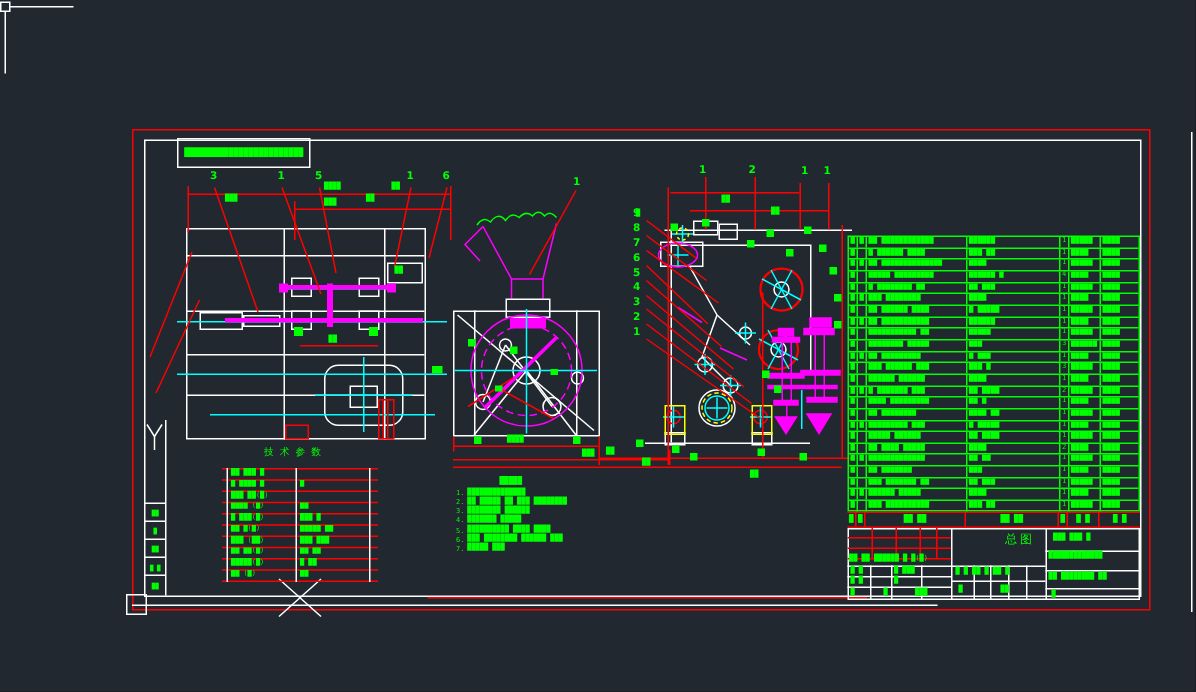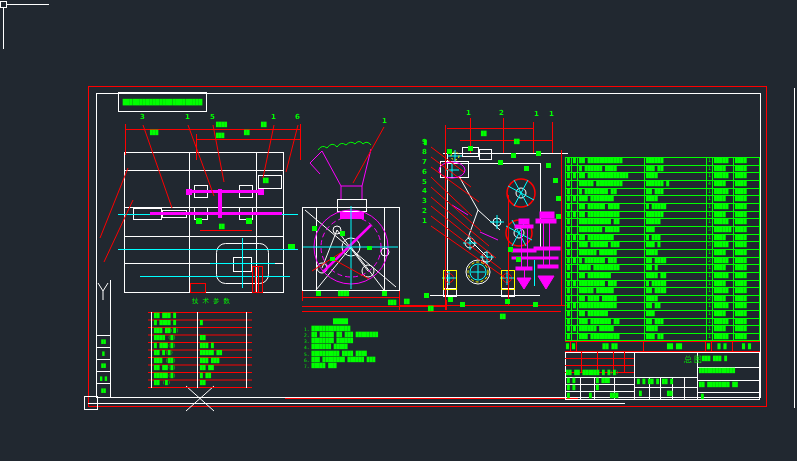--- a/index.html
+++ b/index.html
@@ -384,21 +384,21 @@
 <span class="abs blob" style="left:263px;top:179px">██</span>
 <span class="abs blob" style="left:338px;top:292px">████</span>
 <span class="abs blob" style="left:388px;top:301px">███</span>
 <span class="abs blob" style="left:428px;top:307px">██</span>
 <span class="abs blob" style="left:481px;top:132px">██</span>
 <span class="abs blob" style="left:514px;top:140px">██</span>
 <span class="abs blob" style="left:424px;top:141px">█</span>
 <span class="abs blob" style="left:404px;top:300px">██</span>
 <span class="abs blob" style="left:500px;top:315px">██</span>
 
-<div class="abs cjk" style="left:192px;top:298px;font-size:6.5px;letter-spacing:4px">技术参数</div>
+<div class="abs cjk" style="left:176px;top:298px;font-size:6.5px;letter-spacing:4px">技术参数</div>
 <div class="abs" id="tech-rows">
 
     <div class="tp-row">
       <span class="blob l">██ ███ █</span>
       <span class="blob r"></span>
     </div>
 
     <div class="tp-row">
       <span class="blob l">█ ████ █</span>
       <span class="blob r">█</span>
@@ -760,21 +760,21 @@
   </div>
 
 <span class="abs blob" style="left:566px;top:371px">██ ██ ██████ █ █(█)</span>
 <span class="abs blob" style="left:567px;top:379px">█ █</span>
 <span class="abs blob" style="left:596px;top:379px">█ ███</span>
 <span class="abs blob" style="left:567px;top:386px">█ █</span>
 <span class="abs blob" style="left:596px;top:386px">█</span>
 <span class="abs blob" style="left:567px;top:394px">█</span>
 <span class="abs blob" style="left:589px;top:394px">█</span>
 <span class="abs blob" style="left:610px;top:394px">███</span>
-<span class="abs cjk" style="left:684px;top:356px;font-size:8px;letter-spacing:2px">总图</span>
+<span class="abs cjk" style="left:670px;top:356px;font-size:8px;letter-spacing:2px">总图</span>
 <span class="abs blob" style="left:637px;top:380px">█ █ ██ █ ██ █</span>
 <span class="abs blob" style="left:639px;top:392px">█</span>
 <span class="abs blob" style="left:667px;top:392px">██</span>
 <span class="abs blob" style="left:702px;top:357px">███ ███ █</span>
 <span class="abs blob" style="left:699px;top:369px">█████████████</span>
 <span class="abs blob" style="left:699px;top:383px">██ ████████ ██</span>
 <span class="abs blob" style="left:701px;top:395px">█</span>
 
 </div>
 

